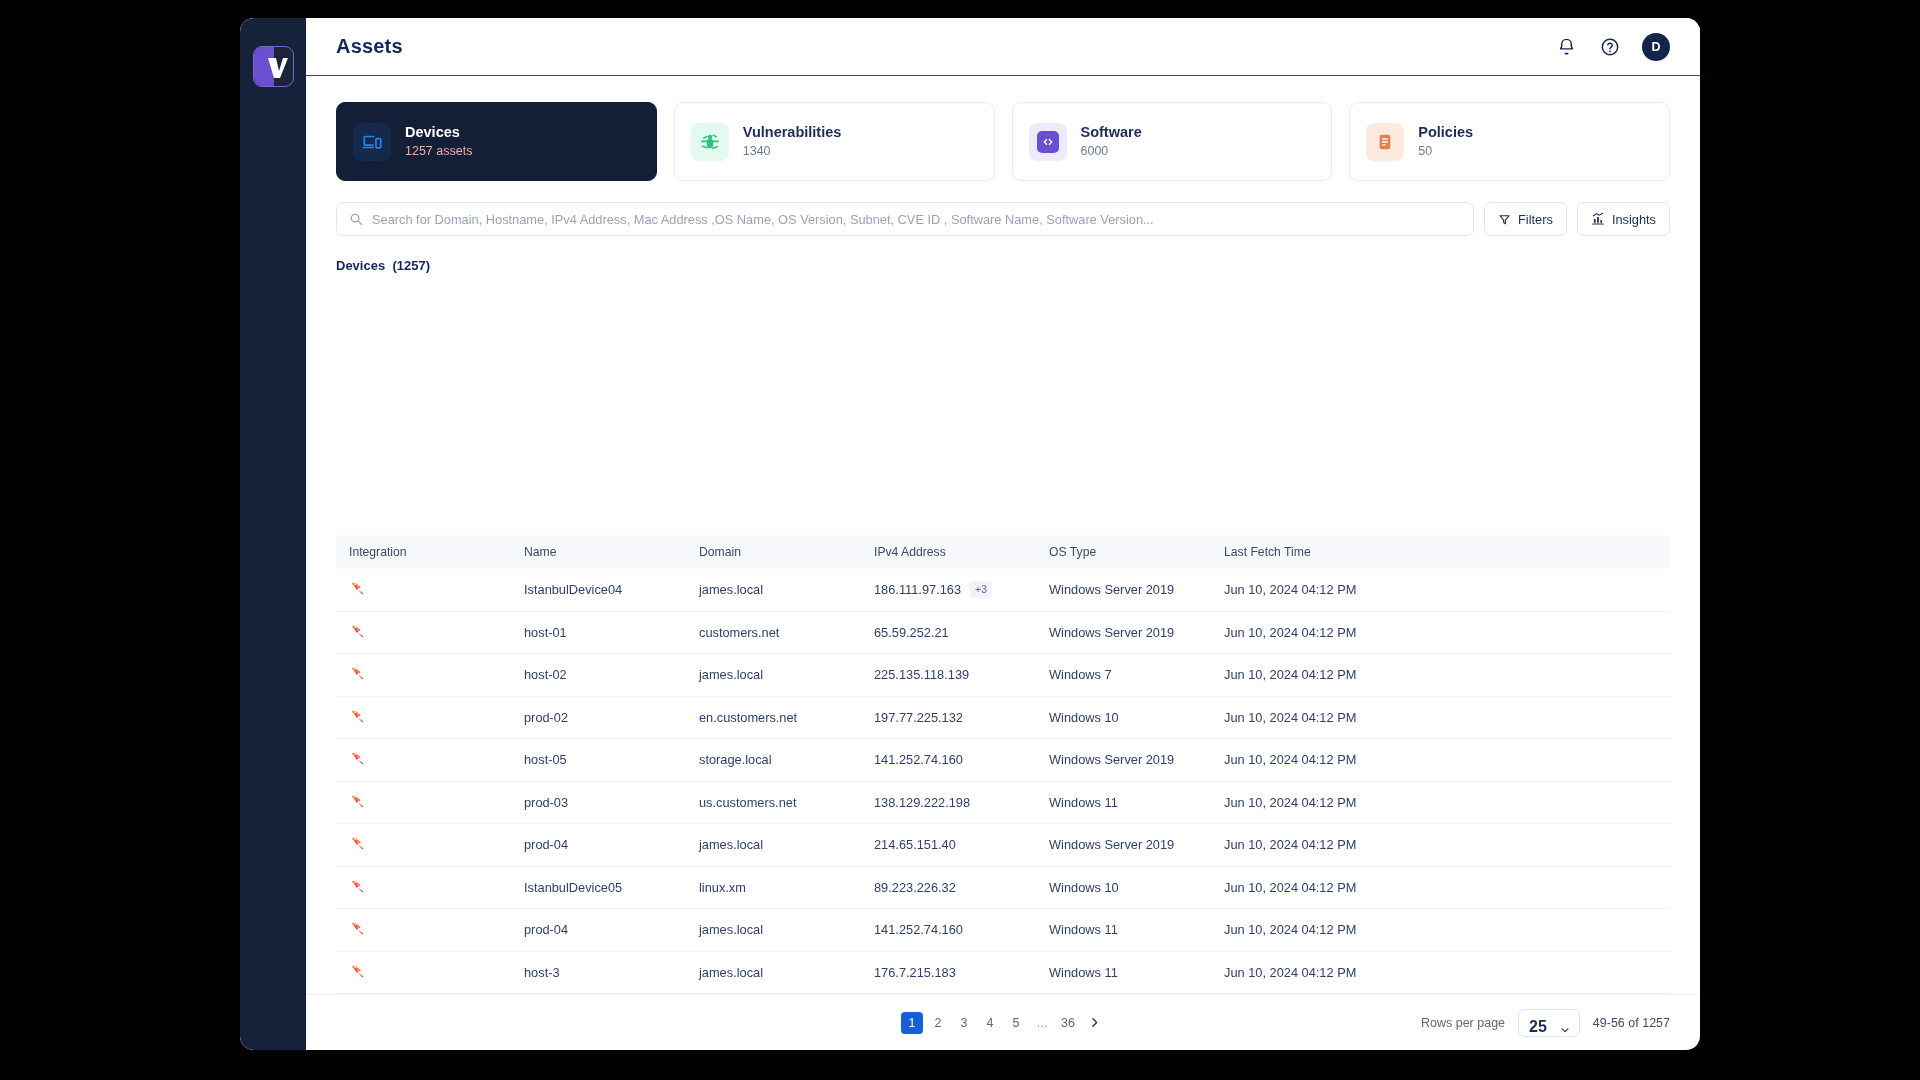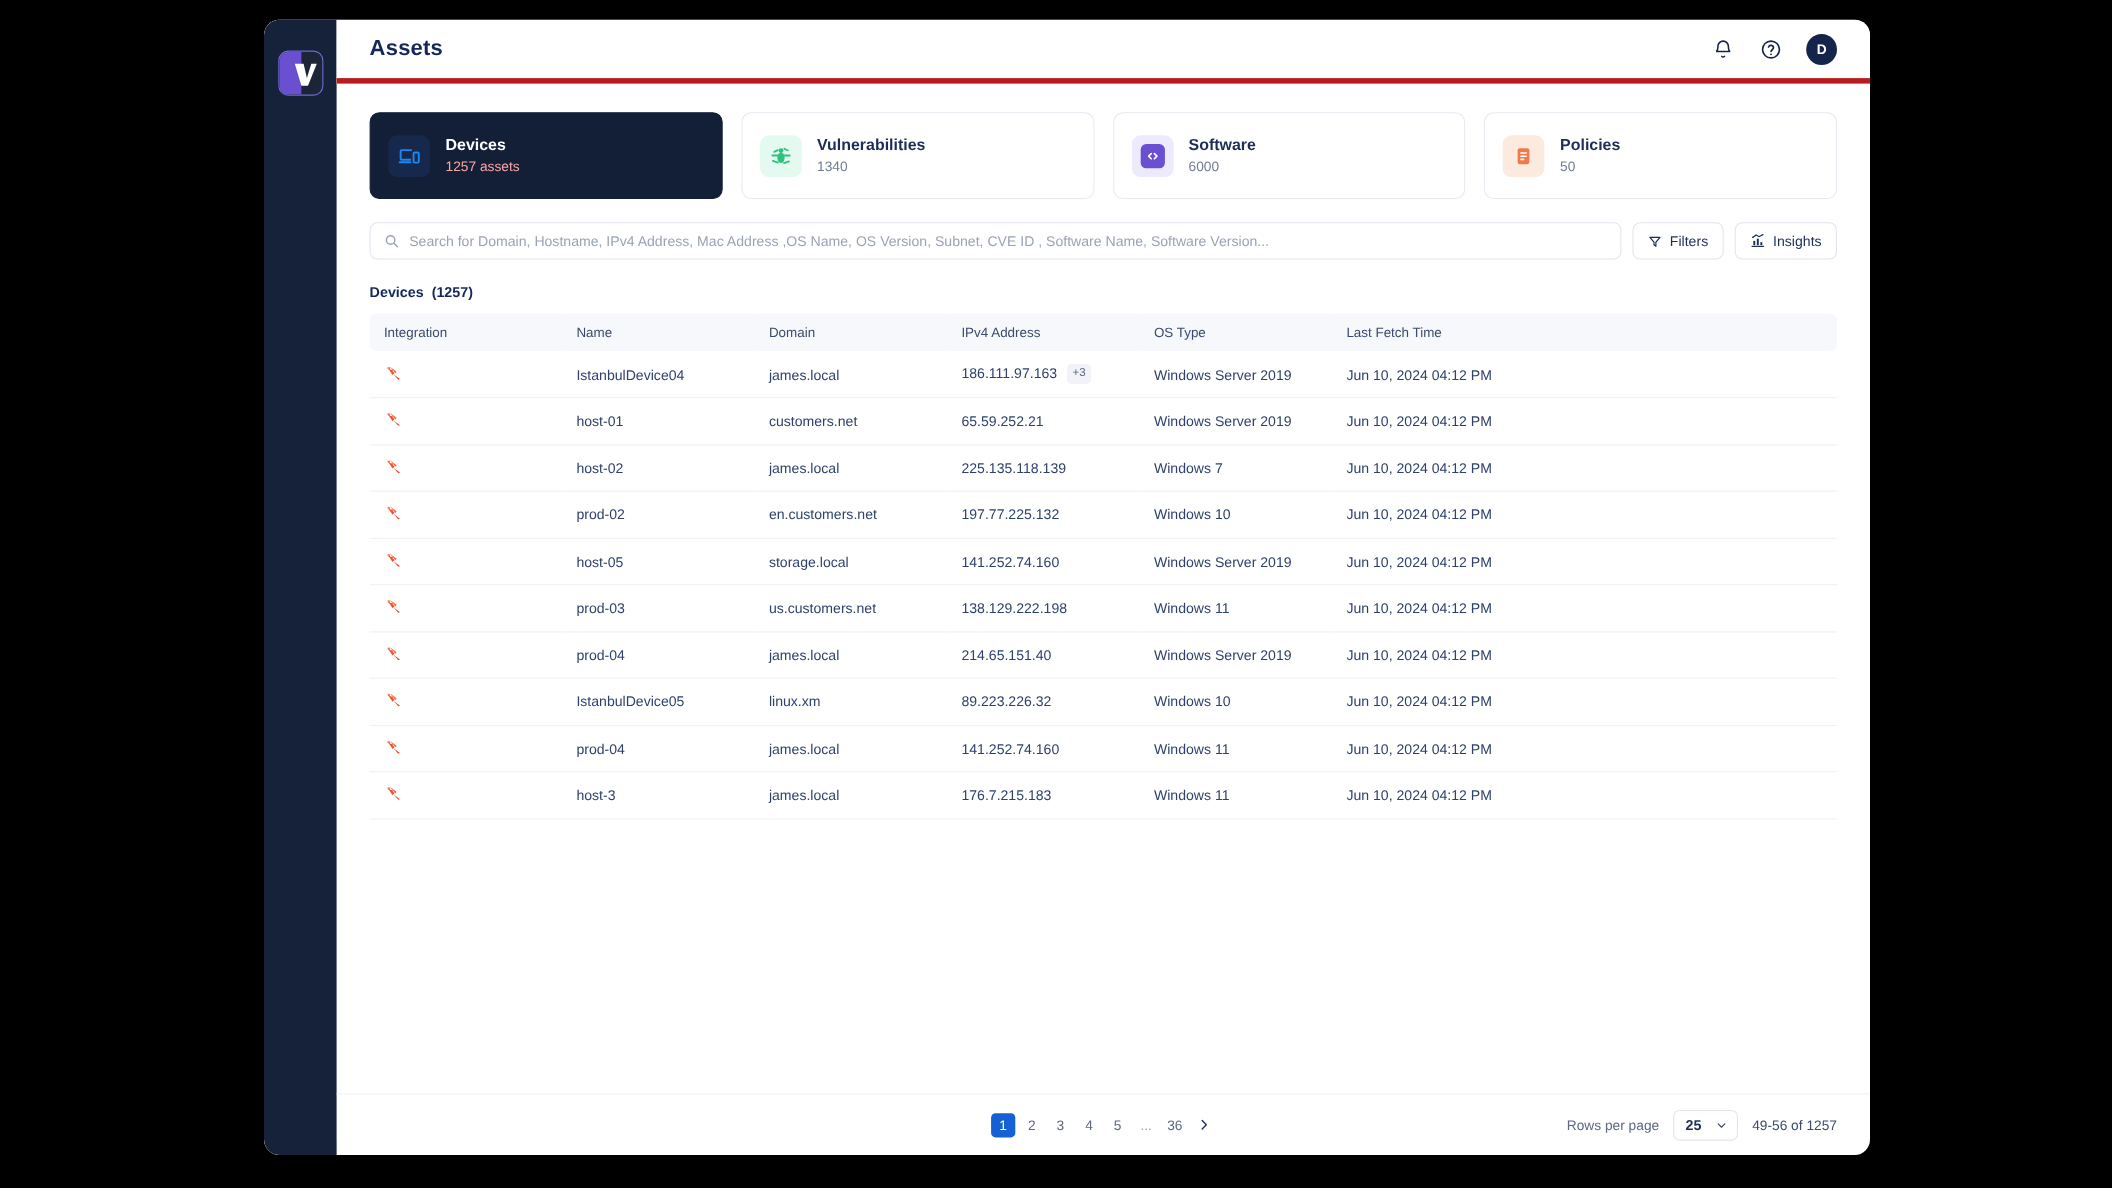--- a/index.html
+++ b/index.html
@@ -38,21 +38,21 @@
     position: absolute; left: 0; top: 0; bottom: 0; width: 52%;
     background: #6a4fd0;
   }
   .logo-tile svg { position: absolute; left: 0; top: 0; }
   
   #main { flex: 1; display: flex; flex-direction: column; min-width: 0; }
   
   #topbar {
     height: 58px; flex: 0 0 58px;
     background: #fff;
-    border-bottom: 5px solid #b91c1c;
+    border-bottom: 1px solid #b91c1c;
     display: flex; align-items: center;
     padding: 0 30px 0 30px;
   }
   #page-title {
     font-size: 20px; font-weight: bold; color: #14275a;
     letter-spacing: .2px;
   }
   #topbar-actions { margin-left: auto; display: flex; align-items: center; gap: 20px; }
   .ico-btn { width: 24px; height: 24px; display: grid; place-items: center; cursor: pointer; }
   .avatar {
@@ -110,21 +110,21 @@
     height: 34px; padding: 0 13px;
     border: 1px solid #e1e6ee; border-radius: 7px;
     background: #fff; cursor: pointer;
     display: flex; align-items: center; gap: 7px;
     font-size: 12.8px; color: #1d2d57; font-weight: 500;
   }
   
   #table-title { margin-top: 22px; font-size: 13px; color: #14275a; font-weight: bold; }
   #table-title span.count { font-weight: bold; }
   
-  #table-wrap { margin-top: 12px; flex: 1; min-height: 0; display: flex; flex-direction: column; }
+  #table-wrap { margin-top: 12px; flex: 1; min-height: 0; display: flex; flex-direction: column; justify-content: flex-end; }
   table { width: 100%; border-collapse: collapse; table-layout: fixed; }
   thead th {
     background: #f6f8fb;
     text-align: left;
     font-size: 12.2px; font-weight: 500; color: #3c4b6c;
     padding: 10px 0 10px 13px;
     white-space: nowrap;
   }
   thead th:first-child { border-radius: 6px 0 0 6px; }
   thead th:last-child { border-radius: 0 6px 6px 0; }
@@ -167,22 +167,22 @@
   .pg.next { cursor: pointer; }
   #rows-area {
     position: absolute; right: 30px; top: 0; height: 100%;
     display: flex; align-items: center; gap: 13px;
   }
   #rows-label { font-size: 12.5px; color: #5b6783; }
   #rows-select {
     height: 28px; padding: 0 8px 0 10px;
     border: 1px solid #e1e6ee; border-radius: 6px;
     background: #fff; cursor: pointer;
-    display: flex; align-items: center; gap: 12px;
-    font-size: 13px; color: #1d2d57; font-weight: bold;
+    display: flex; align-items: flex-end; gap: 12px;
+    font-size: 16px; color: #1d2d57; font-weight: bold;
   }
   #range-label { font-size: 12.5px; color: #3c4b6c; }
 </style>
 </head>
 <body>
 
 <div id="app-frame">
 
   <aside id="sidebar">
     <div class="logo-tile">

